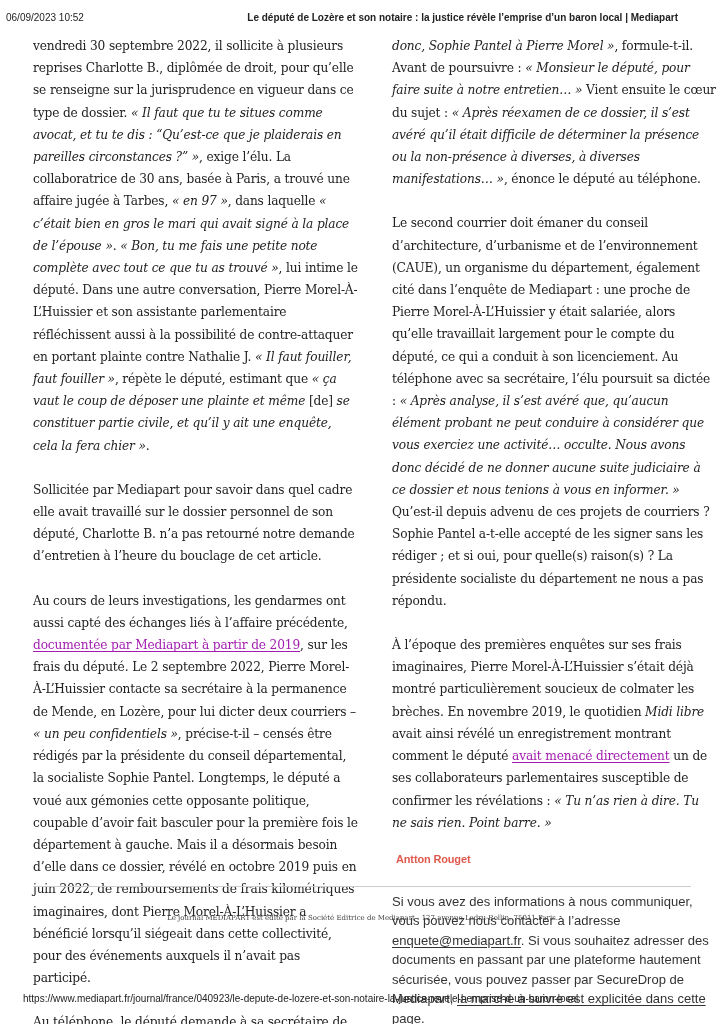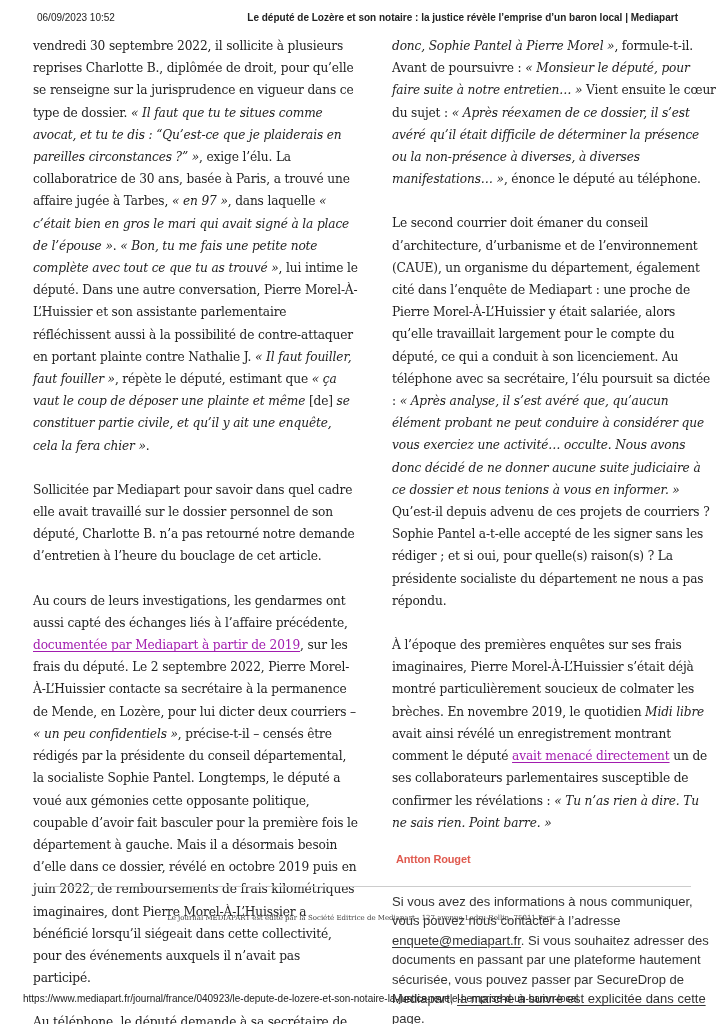--- a/index.html
+++ b/index.html
@@ -1,18 +1,18 @@
 <!DOCTYPE html>
 <html><head>
 <meta charset="utf-8">
 <style>
   html, body { margin: 0; padding: 0; background: #ffffff; }
   body { width: 725px; height: 1024px; position: relative; overflow: hidden; color: #1f1f1f; }
   .print-header { position: absolute; top: 12px; left: 0; width: 725px; font-family: "Liberation Sans", sans-serif; font-size: 10px; color: #222; }
-  .print-header .date { position: absolute; left: 37px; }
+  .print-header .date { position: absolute; left: 6px; }
   .print-header .title { position: absolute; left: 158px; width: 520px; text-align: right; white-space: nowrap; font-weight: bold; }
   .col { position: absolute; top: 35px; width: 325px; font-family: "DejaVu Serif", "Liberation Serif", serif; font-size: 12.2px; line-height: 22.2px; color: #222; letter-spacing: -0.15px; }
   .col.left { left: 33px; }
   .col.right { left: 392px; }
   .col p { margin: 0 0 22px 0; }
   .col em { font-style: italic; }
   .col a { color: #a21caf; text-decoration: underline; text-underline-offset: 2px; }
   .author { font-family: "Liberation Sans", sans-serif; font-weight: bold; font-size: 11px; color: #e05a4f; margin: 18px 0 18px 4px; line-height: 14px; }
   .info { font-family: "Liberation Sans", sans-serif; font-size: 13px; line-height: 19.5px; color: #333; letter-spacing: 0; margin-top: 26px; }
   .info a { color: #333; text-decoration: underline; }

